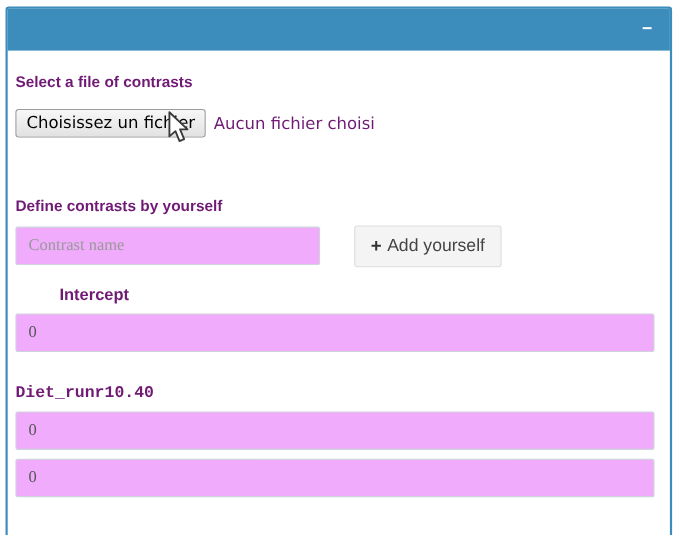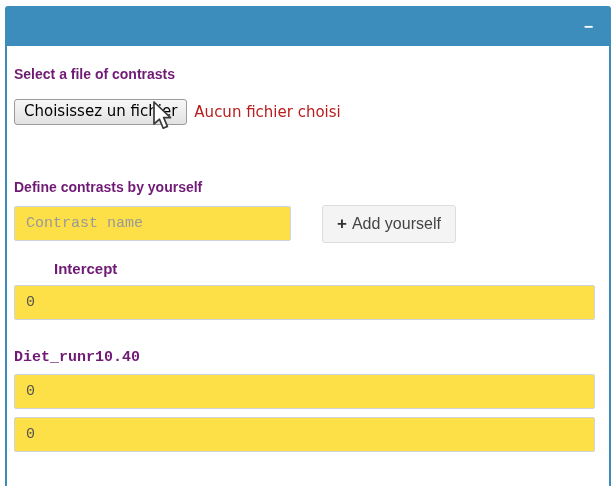--- a/index.html
+++ b/index.html
@@ -72,41 +72,41 @@
     border: 1px solid #9b9b9b;
     border-radius: 3px;
     padding: 2px 9px 3px 9px;
     line-height: 19px;
     white-space: nowrap;
     cursor: pointer;
   }
   .file-status {
     font-family: "DejaVu Sans", sans-serif;
     font-size: 15px;
-    color: #b91c1c;
+    color: #701a75;
     margin-left: 7px;
     white-space: nowrap;
   }
   
   .define-label { margin-top: 54px; }
   .define-row {
     margin-top: 11px;
     display: flex;
     align-items: flex-start;
   }
   .text-input {
     box-sizing: border-box;
     height: 35px;
     border: 1px solid #cfd4da;
     border-radius: 2px;
-    font-family: Liberation Mono, monospace;
+    font-family: Liberation Serif, serif;
     font-size: 15px;
     color: #555555;
     padding: 0 11px;
-    background: #fde047;
+    background: #f0abfc;
     outline: none;
   }
   .text-input::placeholder { color: #999999; opacity: 1; }
   .contrast-name-input { width: 277px; }
   .add-btn {
     margin-left: 31px;
     height: 38px;
     margin-top: -1px;
     padding: 0 14px;
     background: #f4f4f4;

